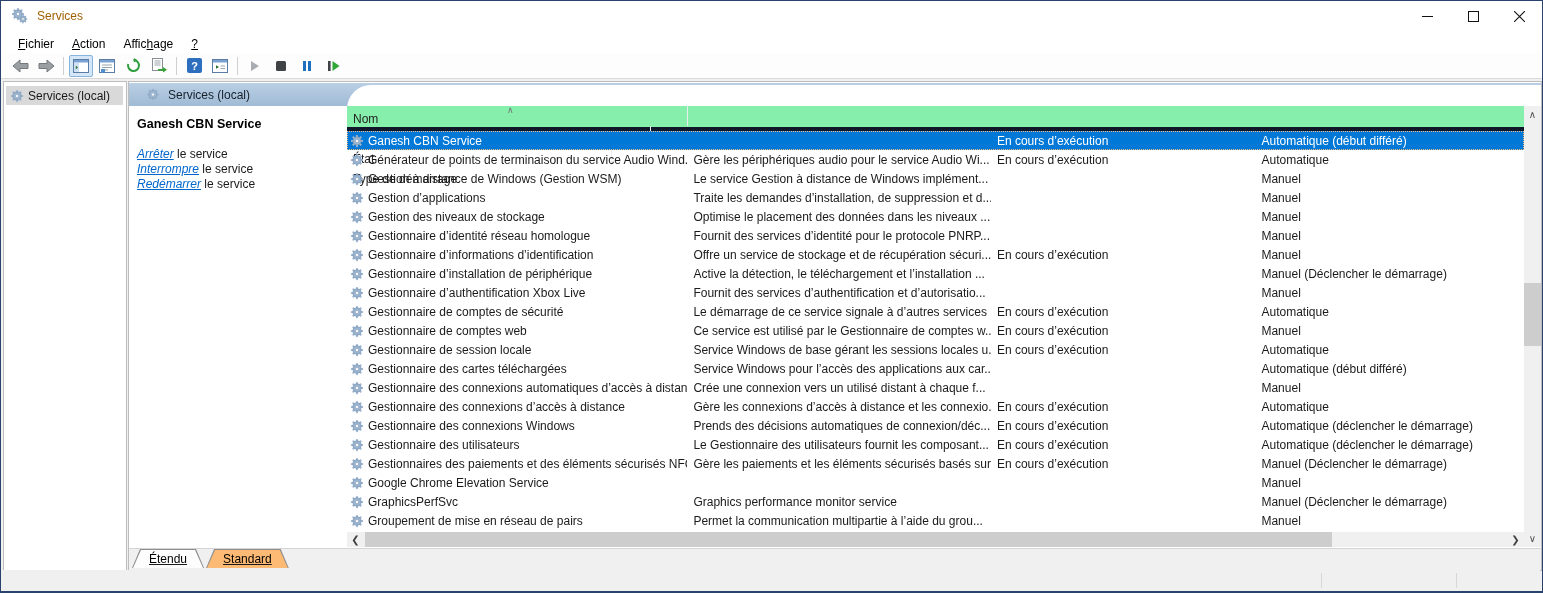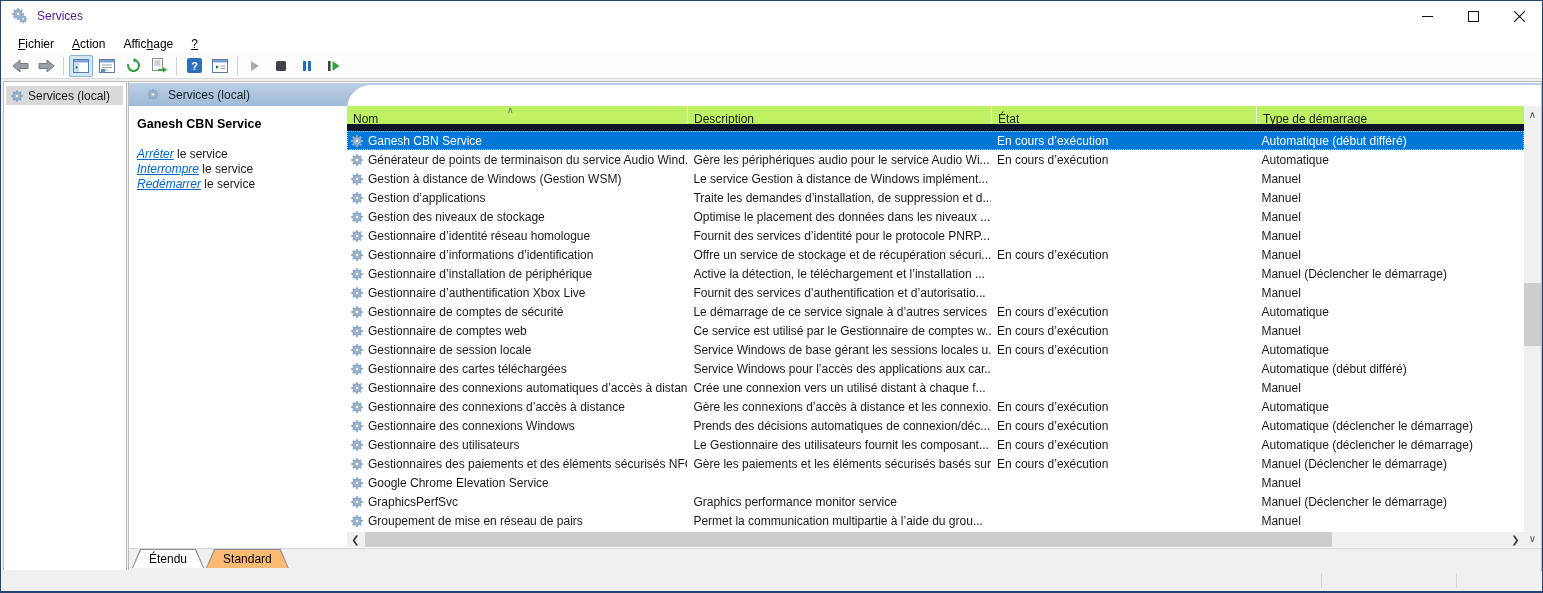--- a/index.html
+++ b/index.html
@@ -5,21 +5,21 @@
   * { margin:0; padding:0; box-sizing:border-box; }
   html,body { width:1543px; height:593px; }
   body { font-family:"Liberation Sans", sans-serif; font-size:12px; color:#1a1a1a; background:#fff; }
   #win {
     position:relative; width:1543px; height:593px; background:#fff;
     border:1px solid #28436e; border-bottom:2px solid #28436e; overflow:hidden;
   }
   
   .titlebar { position:absolute; left:0; top:0; right:0; height:30px; background:#fff; }
   .title-icon { position:absolute; left:10px; top:6px; width:18px; height:18px; }
-  .title-text { position:absolute; left:36px; top:8px; font-size:12px; color:#4c1d95; }
+  .title-text { position:absolute; left:36px; top:8px; font-size:12px; color:#a16207; }
   .win-btns { position:absolute; right:0; top:0; height:30px; display:flex; }
   .win-btn { width:46px; height:30px; display:flex; align-items:center; justify-content:center; font-size:13px; color:#111; }
   .win-btn svg { display:block; }
   
   .menubar { position:absolute; left:0; top:32px; right:0; height:22px; background:#fff; display:flex; align-items:center; padding-left:8px; }
   .menu-item { padding:2px 9px; color:#000; }
   .menu-item u { text-decoration:underline; }
   
   .toolbar { position:absolute; left:0; top:52px; right:0; height:26px; background:#fdfdfd; border-bottom:1px solid #d9d9d9; display:flex; align-items:center; padding-left:6px; }
   .tb-btn { width:24px; height:22px; display:flex; align-items:center; justify-content:center; margin:0 1px; border:1px solid transparent; }
@@ -32,21 +32,21 @@
   .tree-item span { white-space:nowrap; }
   .rightpane { position:absolute; left:127px; top:2px; width:1414px; height:490px; background:#fff; border:1px solid #bdbdbd; overflow:hidden; }
   .band { position:absolute; left:0; top:1px; right:0; height:23px; background:linear-gradient(180deg,#b9cfe4,#a0bbd5); display:flex; align-items:center; padding-left:17px; gap:8px; }
   .band-title { color:#15202b; }
   .descpanel { position:absolute; left:0; top:24px; width:218px; bottom:22px; background:#fff; }
   .svc-title { margin:11px 0 0 8px; font-weight:bold; font-size:12.5px; color:#000; }
   .svc-actions { margin:16px 0 0 8px; line-height:15px; }
   .svc-actions a { color:#0066cc; text-decoration:underline; cursor:pointer;font-style:italic; }
   
   .page { position:absolute; left:218px; top:3px; right:0; bottom:22px; background:#fff; border-top-left-radius:24px; }
-  .list-header { position:absolute; left:0; top:21px; right:17px; height:25px; background:#bef264; border-bottom:7px solid #0f172a; display:flex; }
+  .list-header { position:absolute; left:0; top:21px; right:17px; height:25px; background:#86efac; border-bottom:4px solid #0f172a; display:flex;flex-direction:column; }
   .hcell { border-right:1px solid #ececec; padding:6px 0 0 6px; color:#222; position:relative; }
   .hcell:last-child { border-right:none; }
   .sort-caret { position:absolute; left:160px; top:-1px; font-size:9px; color:#777; }
   .rows { position:absolute; left:0; top:46px; right:17px; }
   .row { height:19px; display:flex; align-items:center; }
   .row.selected { background:#0078d7; color:#fff; outline:1px dotted #efb97e; outline-offset:-1px; }
   .cell { white-space:nowrap; overflow:hidden; }
   .c-name { width:341px; display:flex; align-items:center; gap:4px; padding-left:3px; }
   .c-desc { width:304px; padding-left:6px; }
   .c-state { width:265px; padding-left:6px; }
@@ -55,21 +55,21 @@
   
   .vscroll { position:absolute; right:0; top:21px; bottom:1px; width:17px; background:#f0f0f0; }
   .vthumb { position:absolute; left:0; right:0; top:177px; height:63px; background:#cdcdcd; }
   .sarrow { position:absolute; left:0; right:0; height:17px; display:flex; align-items:center; justify-content:center; color:#505050; font-size:10px; }
   .sarrow.up { top:0; } .sarrow.down { bottom:0; }
   .hscroll { position:absolute; left:0; right:17px; bottom:1px; height:15px; background:#f0f0f0; }
   .hthumb { position:absolute; top:0; bottom:0; left:18px; width:967px; background:#cdcdcd; }
   .harrow { position:absolute; top:0; bottom:0; width:17px; display:flex; align-items:center; justify-content:center; color:#404040; font-size:10px; }
   .harrow.left { left:0; } .harrow.right { right:0; }
   
-  .tabstrip { position:absolute; left:0; right:0; bottom:0; height:22px; background:#f0f0f0; border-top:1px solid #d4d4d4; display:flex; align-items:flex-start; padding-left:3px; }
+  .tabstrip { position:absolute; left:0; right:0; bottom:0; height:22px; background:#f0f0f0; border-top:1px solid #d4d4d4; display:flex; align-items:flex-start; padding-left:3px;text-decoration:underline; }
   .tab-outer { clip-path:polygon(8px 0, calc(100% - 8px) 0, 100% 100%, 0 100%); background:#8f8f8f; padding:1px 1px 0 1px; height:19px; margin-right:2px; }
   .tab-inner { clip-path:polygon(8px 0, calc(100% - 8px) 0, 100% 100%, 0 100%); background:#fdba74; height:18px; padding:2px 16px 0 16px; color:#000; }
   .tab-outer.active .tab-inner { background:#fdfdfd; }
   
   .statusbar { position:absolute; left:2px; right:2px; bottom:0; height:21px; background:#f0f0f0; }
   .status-sep { position:absolute; top:3px; bottom:3px; width:1px; background:#d7d7d7; }
   .hidden-defs { position:absolute; width:0; height:0; overflow:hidden; }
 </style>
 </head>
 <body>

